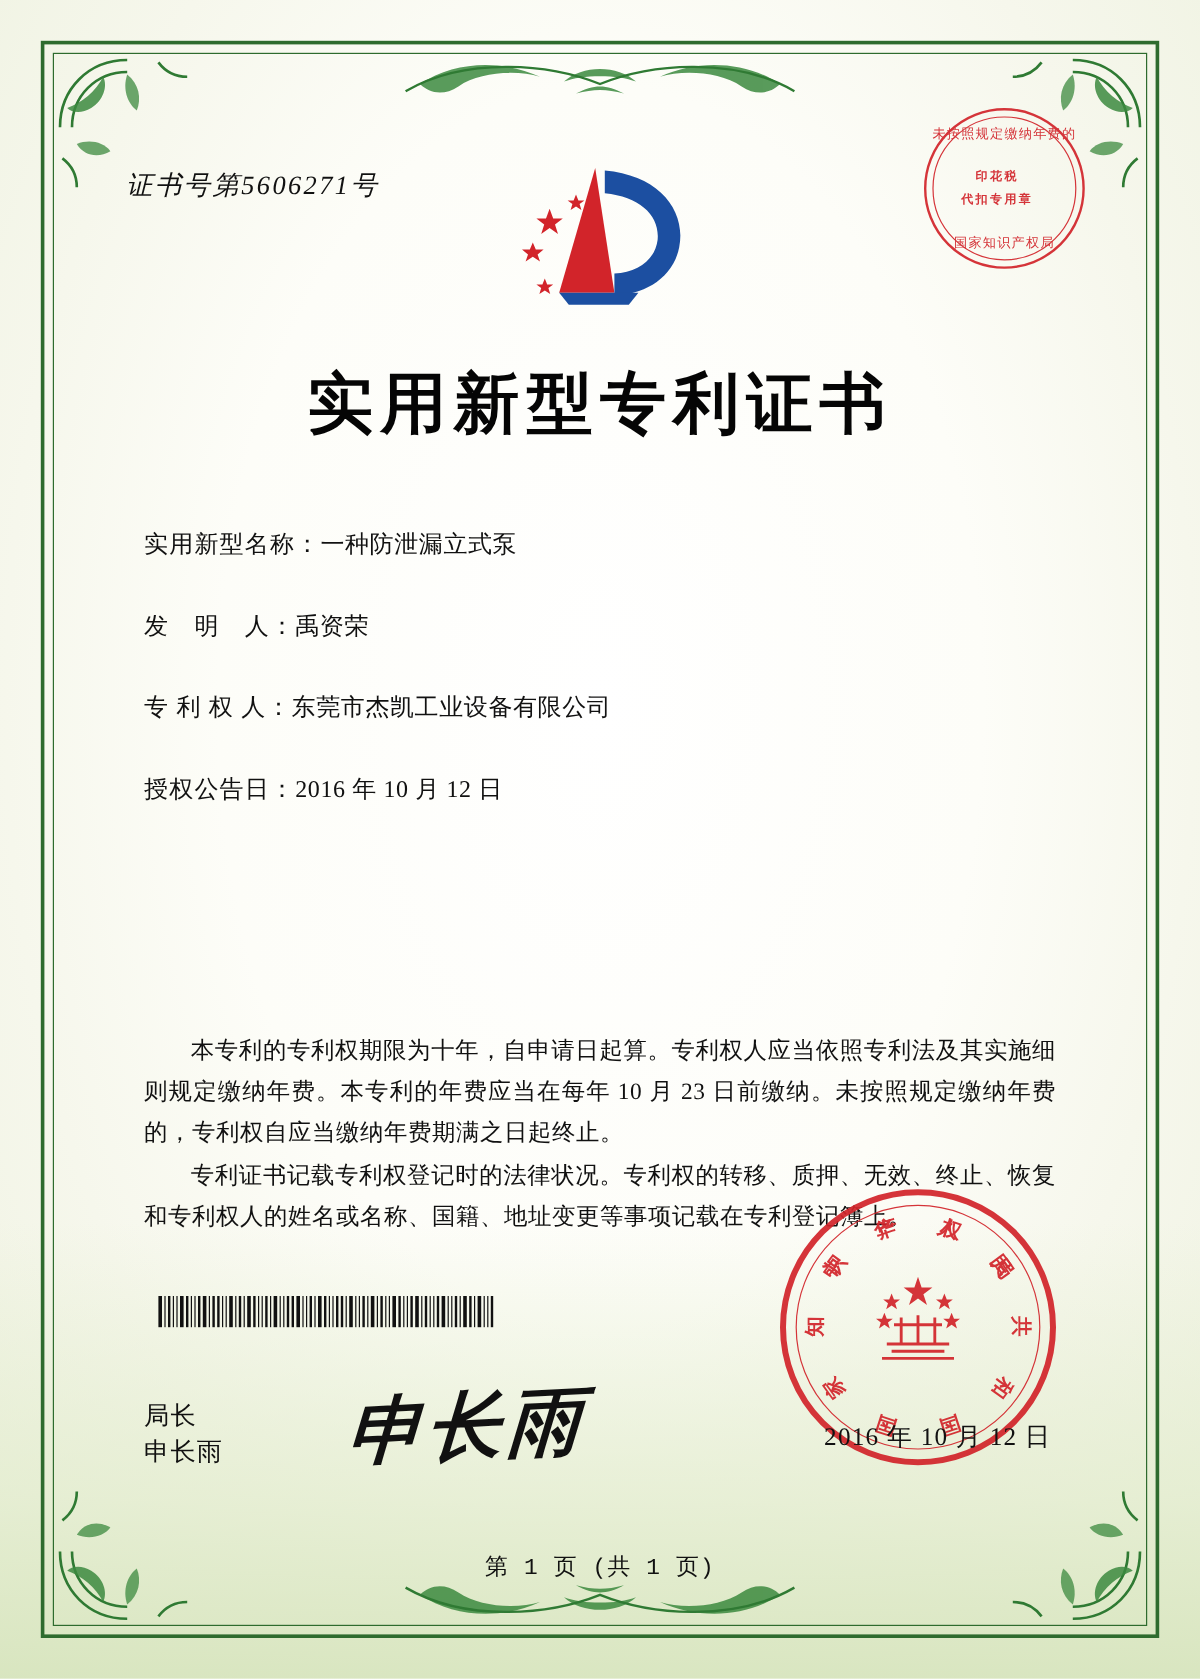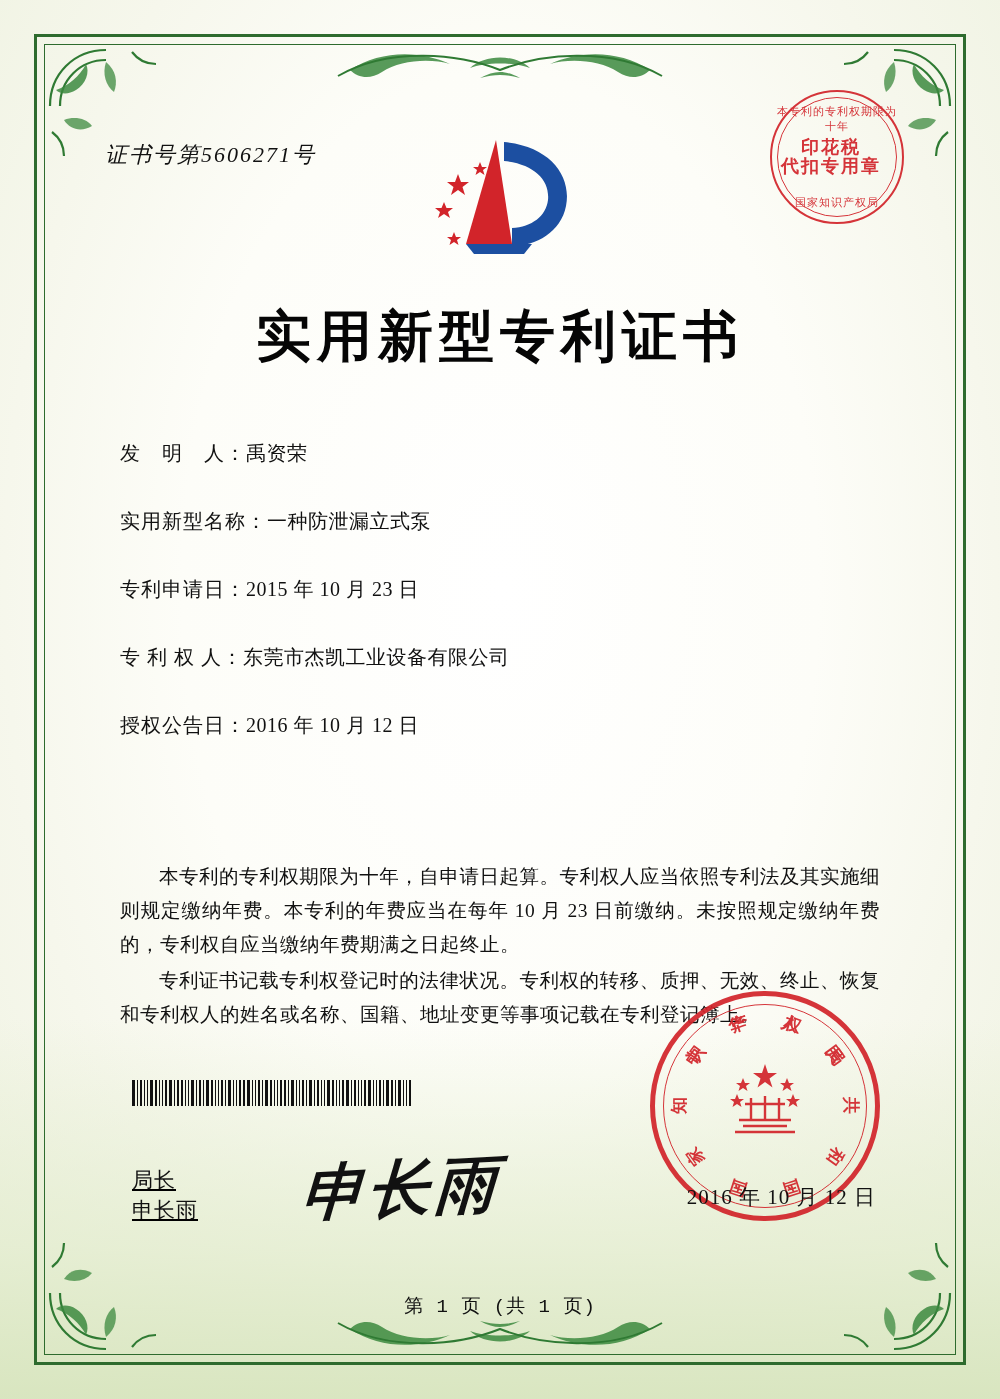--- a/index.html
+++ b/index.html
@@ -63,21 +63,21 @@
     position:absolute;inset:5px;border:1px solid #d2242a;border-radius:50%;
   }
   .tax-stamp .arc-top, .tax-stamp .arc-bottom{
     position:absolute;left:0;right:0;text-align:center;font-size:11px;letter-spacing:1px;
     font-family:"Liberation Serif", serif;
   }
   .tax-stamp .arc-top{top:12px;}
   .tax-stamp .arc-bottom{bottom:12px;}
   .tax-stamp .mid{
     position:absolute;left:0;right:12px;top:46px;text-align:center;
-    font-size:18px;line-height:19px;letter-spacing:2px;font-weight:bold;
+    font-size:10px;line-height:19px;letter-spacing:2px;font-weight:bold;
   }
 
   .title{
     position:absolute;left:0;right:0;top:240px;
     text-align:center;
     font-size:55px;font-weight:bold;letter-spacing:6px;color:#050505;
     font-family:"Liberation Serif", serif;
   }
 
   .fields{position:absolute;left:60px;right:60px;top:380px;}
@@ -91,21 +91,21 @@
   .para{
     font-size:19.5px;line-height:34px;color:#111;text-indent:2em;
     margin-bottom:2px;text-align:justify;letter-spacing:0.5px;
   }
 
   .barcode{
     position:absolute;left:72px;top:1020px;width:318px;height:26px;
   }
   .barcode span{display:inline-block;height:26px;background:#111;margin-right:2px;vertical-align:top;}
 
-  .signature-block{position:absolute;left:72px;top:1105px;text-decoration:underline;}
+  .signature-block{position:absolute;left:60px;top:1105px;}
   .sig-label{font-size:21px;line-height:30px;color:#111;letter-spacing:1px;}
   .sig-script{
     position:absolute;left:170px;top:-18px;
     font-size:62px;color:#111;
     font-family:"Liberation Serif", serif;
     font-style:italic;font-weight:bold;
     transform:skewX(-6deg) rotate(-3deg);
     letter-spacing:4px;
     white-space:nowrap;
   }
@@ -247,39 +247,36 @@
           <polygon points="58,46 61,54 69,54 62.5,59 65,67 58,62 51,67 53.5,59 47,54 55,54"></polygon>
           <polygon points="44,74 46.5,80 53,80 48,84 50,90 44,86 38,90 40,84 35,80 41.5,80"></polygon>
           <polygon points="54,104 56,109 61,109 57,112 58.5,117 54,114 49.5,117 51,112 47,109 52,109"></polygon>
           <polygon points="80,34 82,39 87,39 83,42 84.5,47 80,44 75.5,47 77,42 73,39 78,39"></polygon>
         </g>
       </svg>
     </div>
 
     <div class="tax-stamp">
       <div class="ring"></div>
-      <div class="arc-top">本专利的专利权期限为十年</div>
+      <div class="arc-top">未按照规定缴纳年费的</div>
       <div class="mid">
         <div>印花税</div>
         <div>代扣专用章</div>
       </div>
       <div class="arc-bottom">国家知识产权局</div>
     </div>
 
     <div class="title">实用新型专利证书</div>
 
     <div class="fields">
       <div class="field">
+        <span class="lbl">实用新型名称：</span><span class="val">一种防泄漏立式泵</span>
+      </div>
+      <div class="field">
         <span class="lbl">发　明　人：</span><span class="val">禹资荣</span>
-      </div>
-      <div class="field">
-        <span class="lbl">实用新型名称：</span><span class="val">一种防泄漏立式泵</span>
-      </div>
-      <div class="field">
-        <span class="lbl">专利申请日：</span><span class="val">2015 年 10 月 23 日</span>
       </div>
       <div class="field">
         <span class="lbl">专 利 权 人：</span><span class="val">东莞市杰凯工业设备有限公司</span>
       </div>
       <div class="field">
         <span class="lbl">授权公告日：</span><span class="val">2016 年 10 月 12 日</span>
       </div>
     </div>
 
     <div class="paras">

